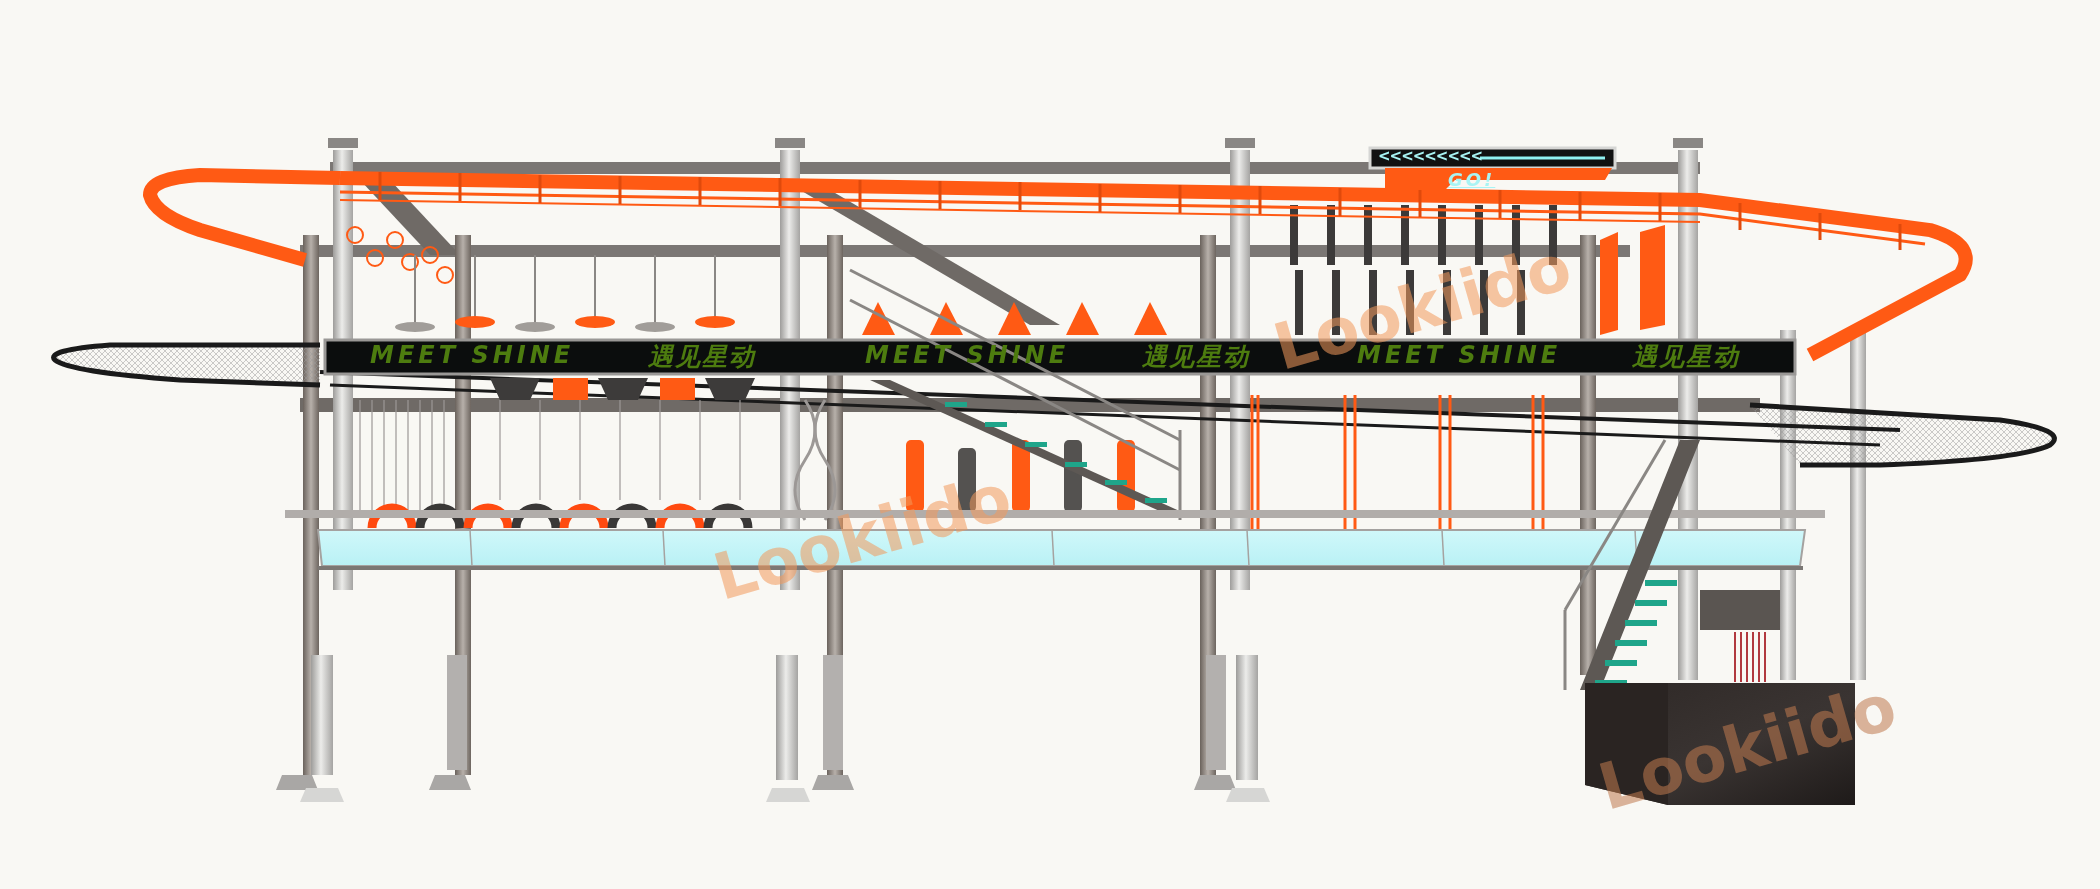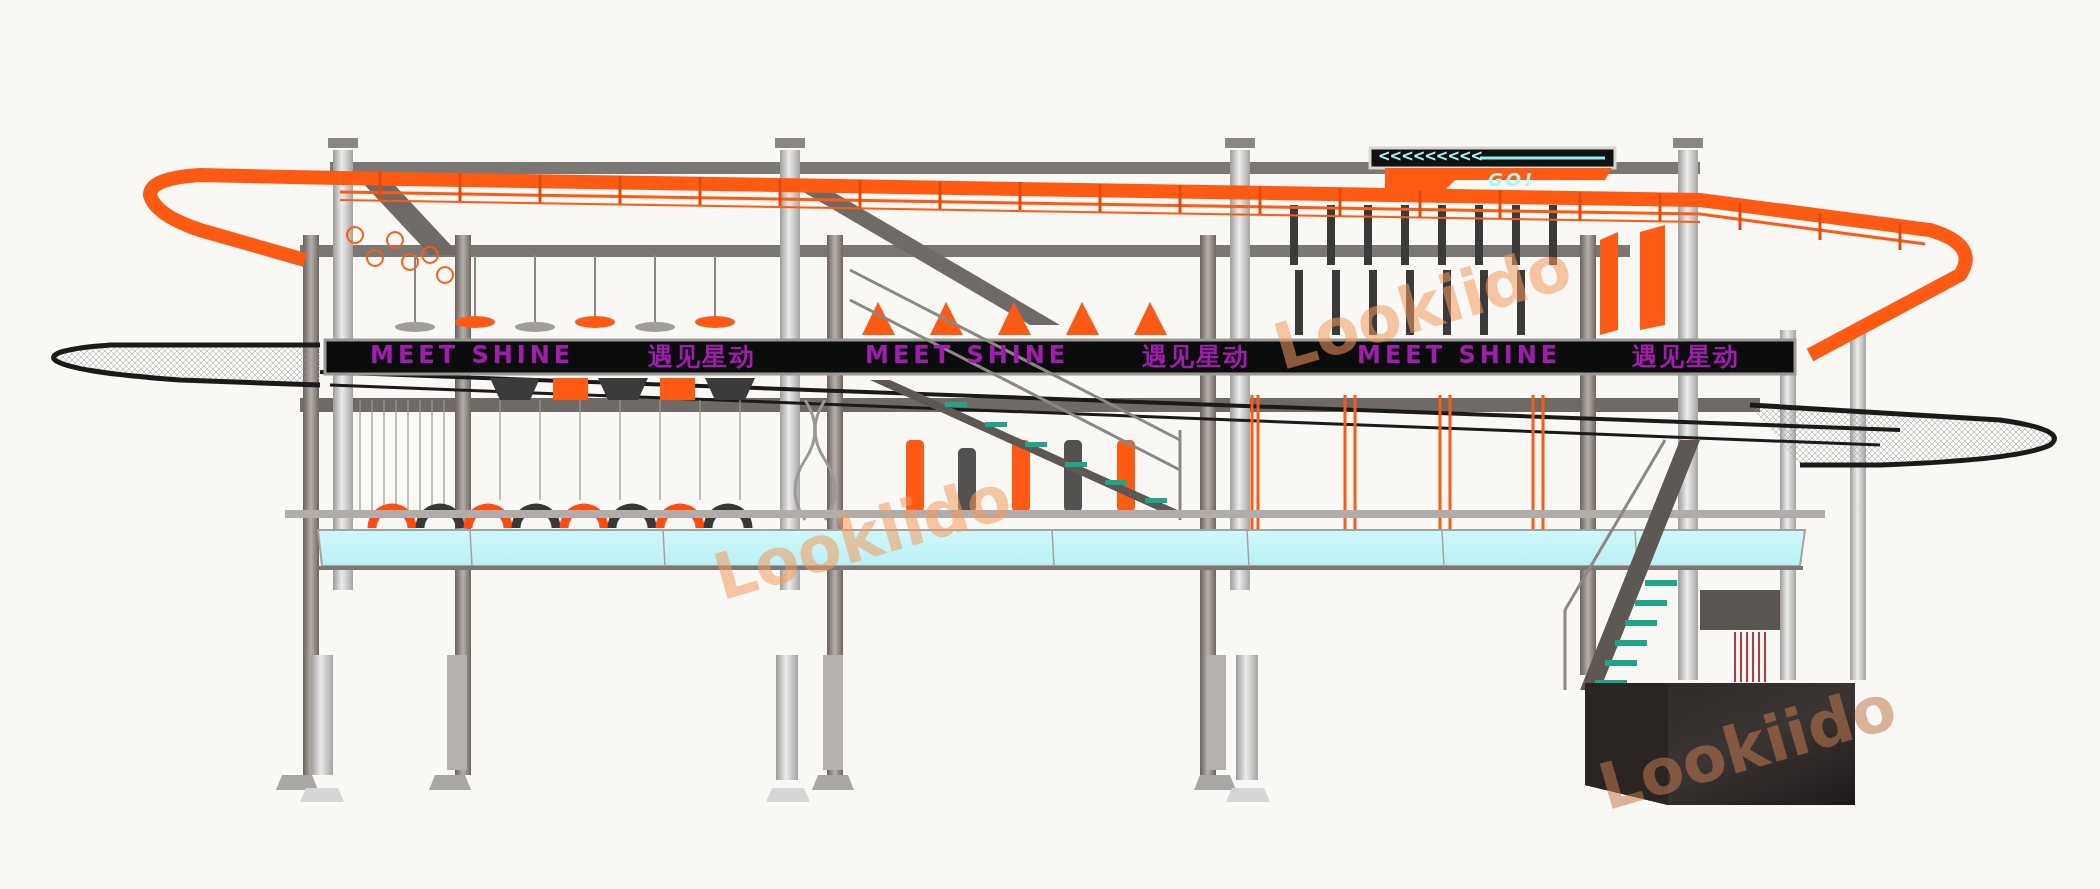--- a/index.html
+++ b/index.html
@@ -1,18 +1,18 @@
 <!DOCTYPE html>
 <html><head>
 <meta charset="utf-8">
 <style>
   html,body{margin:0;padding:0;}
   body{width:2100px;height:889px;background:#f9f8f4;overflow:hidden;position:relative;font-family:"DejaVu Sans",sans-serif;}
   #scene{position:absolute;left:0;top:0;width:2100px;height:889px;}
-  .sign-text{position:absolute;font-family:"DejaVu Sans",sans-serif;font-weight:bold;color:#a21caf;letter-spacing:4px;white-space:nowrap;}
+  .sign-text{position:absolute;font-family:"DejaVu Sans",sans-serif;font-weight:bold;color:#4d7c0f;letter-spacing:4px;white-space:nowrap;font-style:italic;}
   .wm{position:absolute;font-family:"DejaVu Sans",sans-serif;font-weight:bold;font-size:64px;white-space:nowrap;opacity:.55;}
   .go-text{position:absolute;font-family:"DejaVu Sans",sans-serif;font-weight:bold;font-style:italic;color:#a8f4f4;font-size:18px;letter-spacing:3px;}
 </style>
 </head>
 <body>
 
 <div id="scene">
 <svg width="2100" height="889" viewBox="0 0 2100 889" xmlns="http://www.w3.org/2000/svg">
   <defs>
     <linearGradient id="pole" x1="0" x2="1">
@@ -299,19 +299,19 @@
 
 <div class="sign-text" style="left:370px;top:341px;font-size:24px;">MEET SHINE</div>
 <div class="sign-text" style="left:648px;top:340px;font-size:25px;letter-spacing:2px;">遇见星动</div>
 <div class="sign-text" style="left:865px;top:341px;font-size:24px;">MEET SHINE</div>
 <div class="sign-text" style="left:1142px;top:340px;font-size:25px;letter-spacing:2px;">遇见星动</div>
 <div class="sign-text" style="left:1357px;top:341px;font-size:24px;">MEET SHINE</div>
 <div class="sign-text" style="left:1632px;top:340px;font-size:25px;letter-spacing:2px;">遇见星动</div>
 
 
 <div class="go-text" style="left:1378px;top:147px;font-size:15px;letter-spacing:-1px;font-style:normal;">&lt;&lt;&lt;&lt;&lt;&lt;&lt;&lt;&lt;</div>
-<div class="go-text" style="left:1488px;top:169px;">GO!</div>
+<div class="go-text" style="left:1448px;top:169px;text-decoration:underline;">GO!</div>
 
 
 <div class="wm" style="left:710px;top:500px;transform:rotate(-16deg);color:#f39a5c;">Lookiido</div>
 <div class="wm" style="left:1270px;top:270px;transform:rotate(-16deg);color:#f39a5c;">Lookiido</div>
 <div class="wm" style="left:1595px;top:710px;transform:rotate(-16deg);color:#c07a4f;">Lookiido</div>
 </div>
 
 </body></html>

